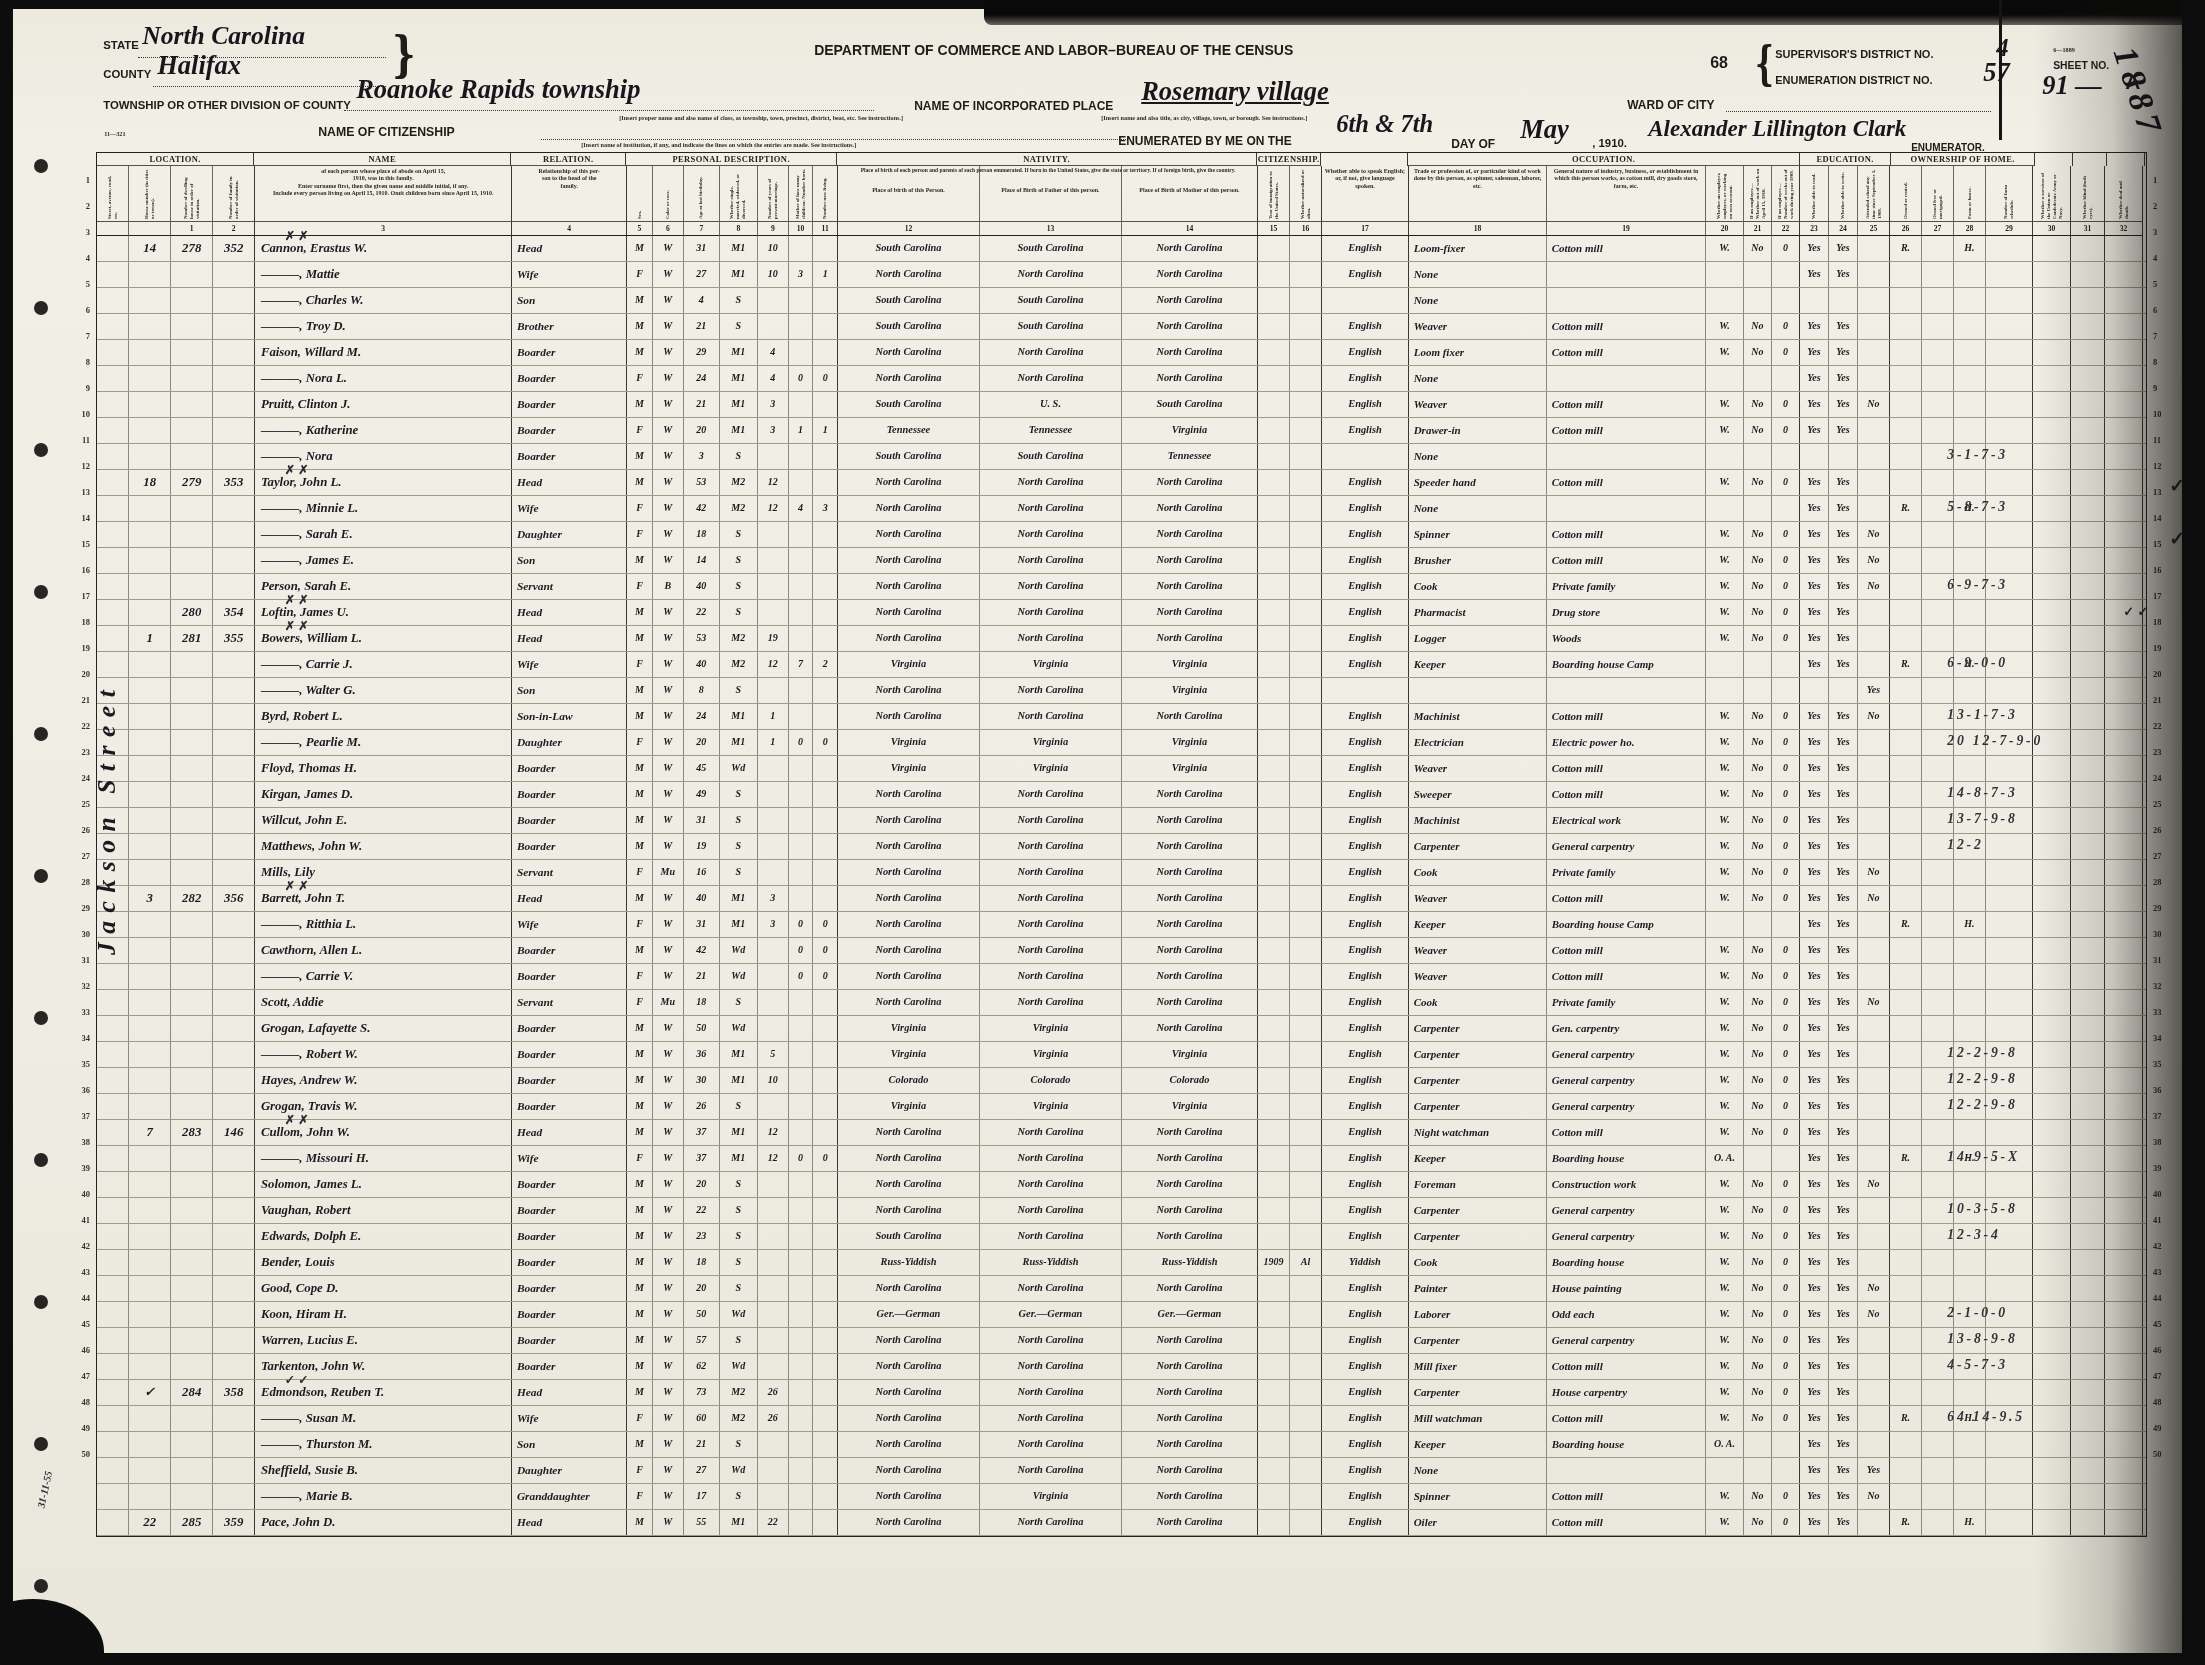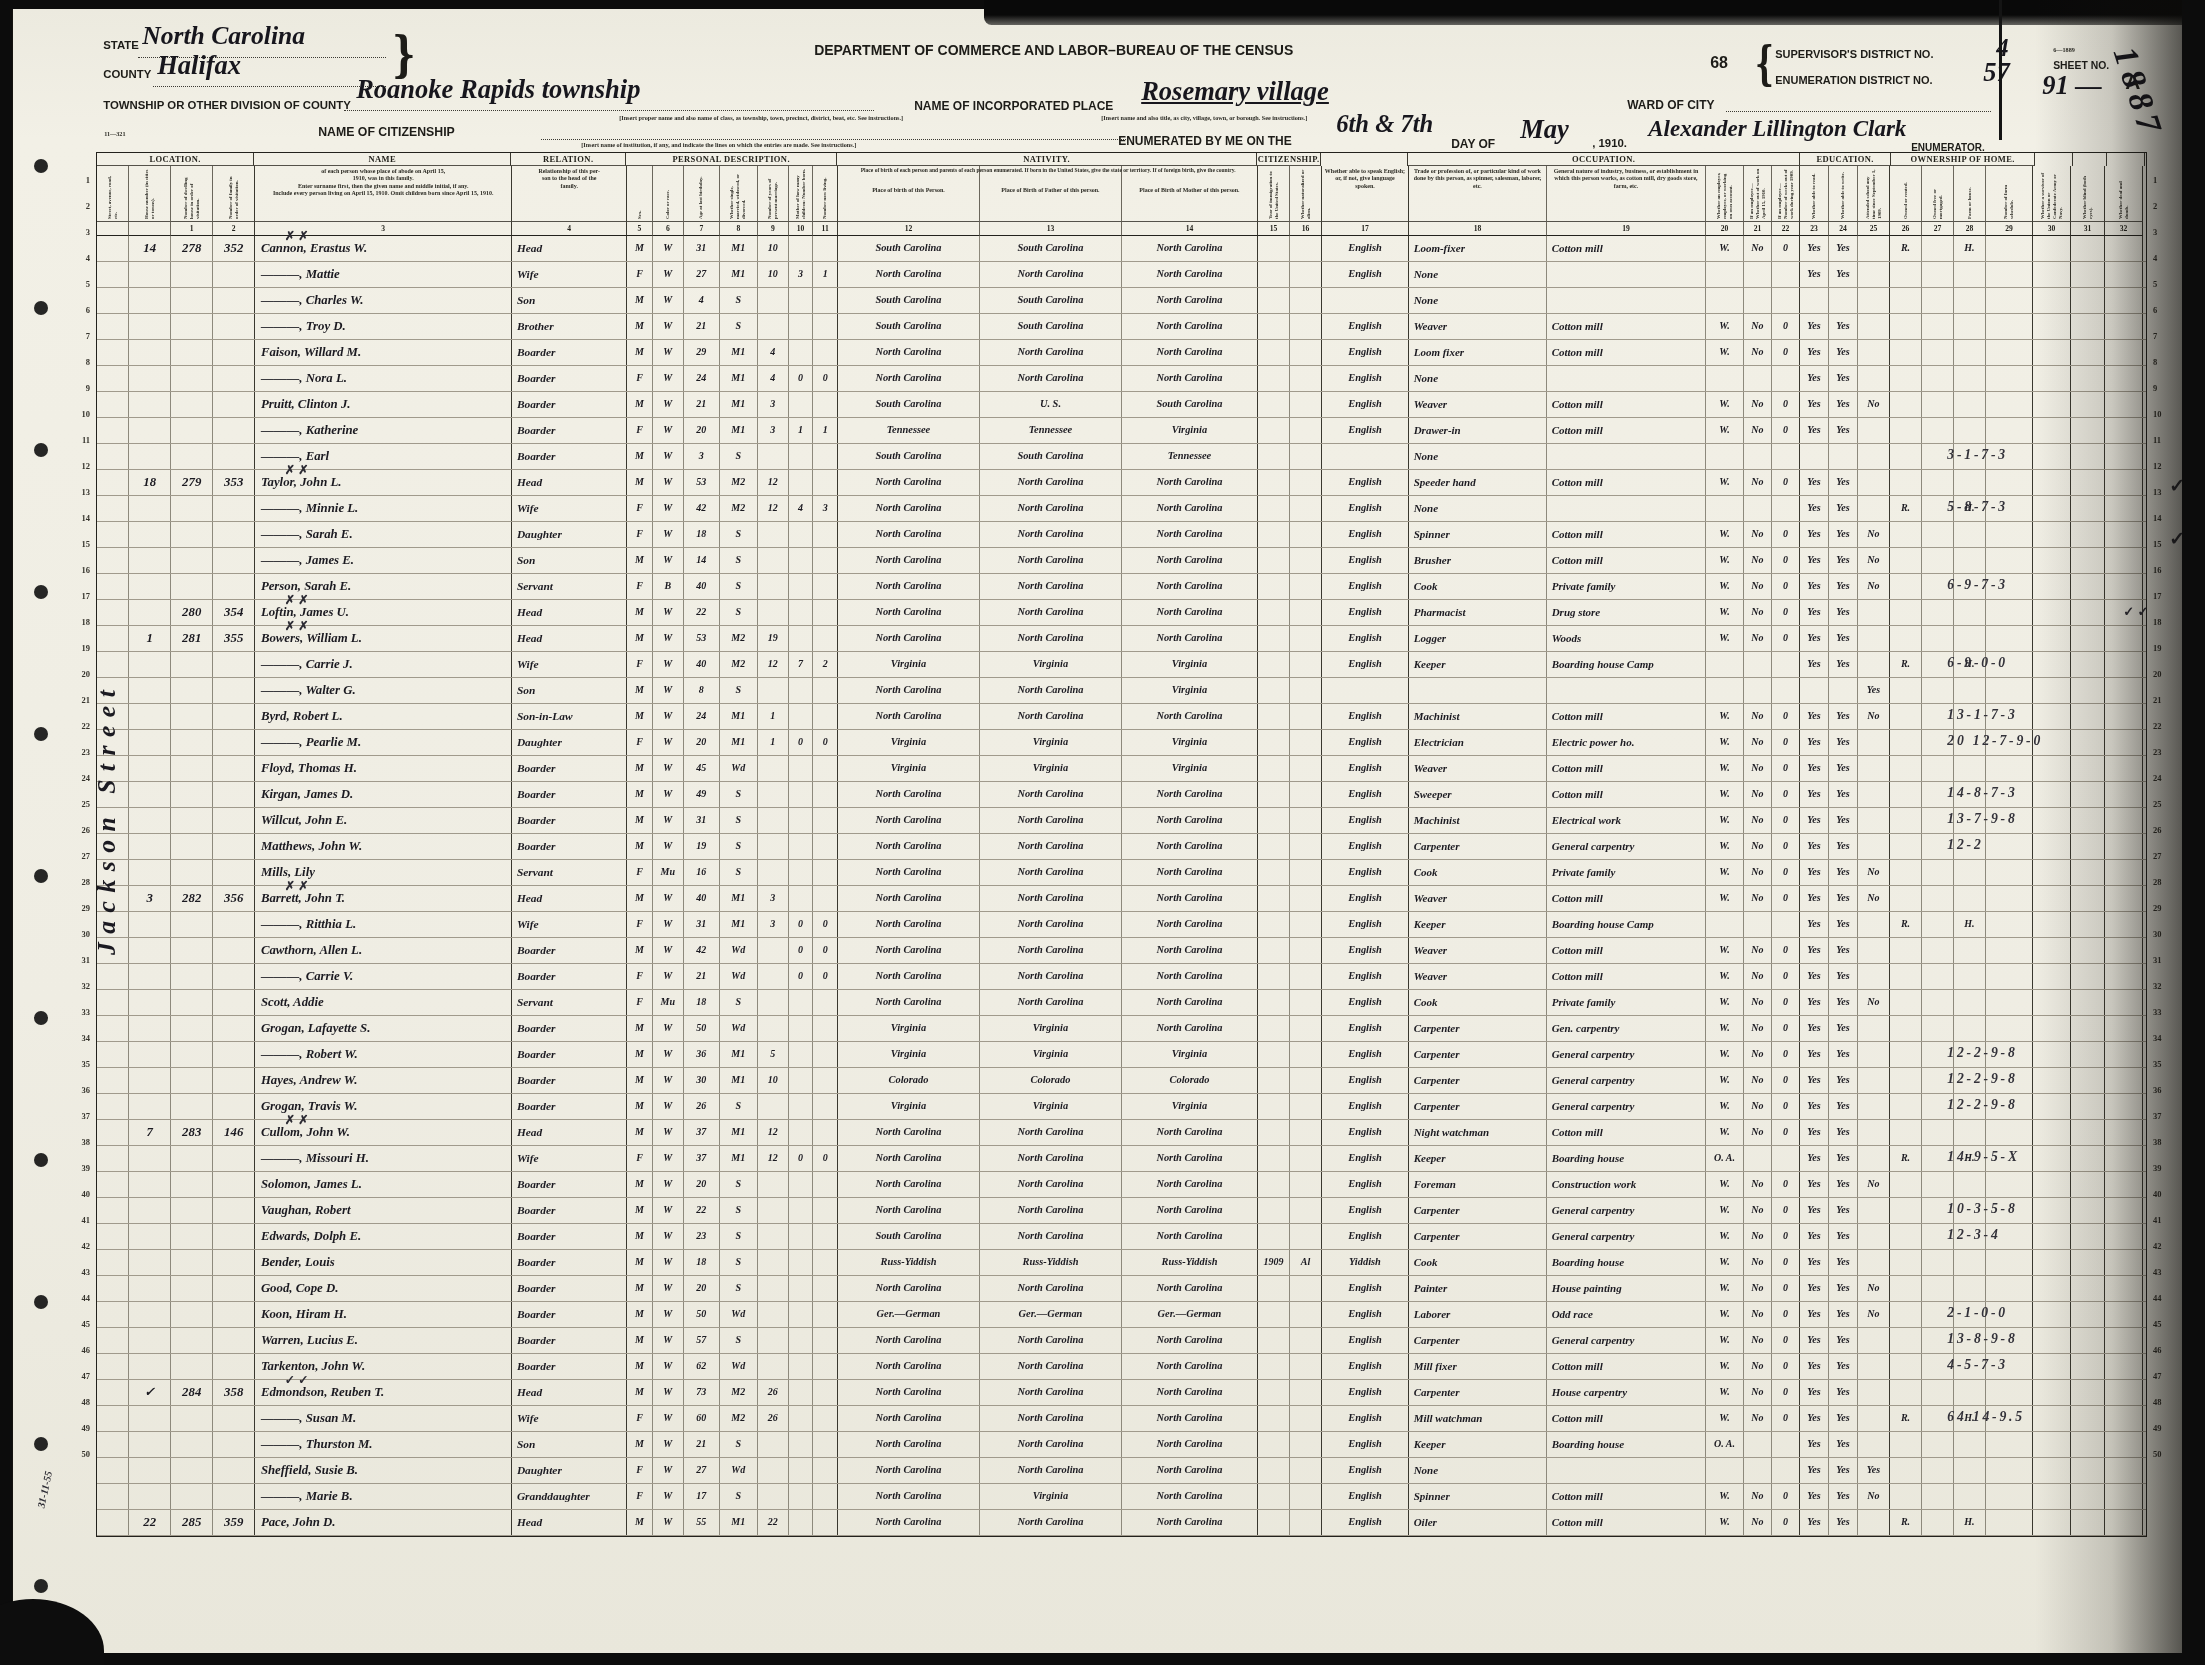--- a/index.html
+++ b/index.html
@@ -579,21 +579,21 @@
             <div class="dcell k-sch hv" style="width: 47px;"></div>
             <div class="dcell k-sv hv" style="width: 38px;"></div>
             <div class="dcell k-bl hv" style="width: 34px;"></div>
             <div class="dcell k-df hv" style="width: 38px;"></div>
           </div>
           <div class="drow">
             <div class="dcell k-st" style="width: 32px;"></div>
             <div class="dcell k-h" style="width: 42px;"></div>
             <div class="dcell k-d" style="width: 42px;"></div>
             <div class="dcell k-f hv" style="width: 42px;"></div>
-            <div class="dcell k-nm hv" style="width: 257px;">———, Earl</div>
+            <div class="dcell k-nm hv" style="width: 257px;">———, Nora</div>
             <div class="dcell k-rl hv" style="width: 115px;">Boarder</div>
             <div class="dcell k-sx" style="width: 25.6px;">M</div>
             <div class="dcell k-cl" style="width: 31px;">W</div>
             <div class="dcell k-ag" style="width: 36px;">3</div>
             <div class="dcell k-ms" style="width: 38px;">S</div>
             <div class="dcell k-ym" style="width: 31px;"></div>
             <div class="dcell k-cb" style="width: 24.6px;"></div>
             <div class="dcell k-cv hv" style="width: 24.6px;"></div>
             <div class="dcell k-pb" style="width: 142px;">South Carolina</div>
             <div class="dcell k-pf" style="width: 142px;">South Carolina</div>
@@ -1803,21 +1803,21 @@
             <div class="dcell k-ym" style="width: 31px;"></div>
             <div class="dcell k-cb" style="width: 24.6px;"></div>
             <div class="dcell k-cv hv" style="width: 24.6px;"></div>
             <div class="dcell k-pb" style="width: 142px;">Ger.—German</div>
             <div class="dcell k-pf" style="width: 142px;">Ger.—German</div>
             <div class="dcell k-pm hv" style="width: 136px;">Ger.—German</div>
             <div class="dcell k-im" style="width: 32px;"></div>
             <div class="dcell k-na hv" style="width: 32px;"></div>
             <div class="dcell k-en hv" style="width: 87px;">English</div>
             <div class="dcell k-tr" style="width: 138px;">Laborer</div>
-            <div class="dcell k-ind" style="width: 159px;">Odd race</div>
+            <div class="dcell k-ind" style="width: 159px;">Odd each</div>
             <div class="dcell k-em" style="width: 38px;">W.</div>
             <div class="dcell k-ow" style="width: 28px;">No</div>
             <div class="dcell k-wk hv" style="width: 28px;">0</div>
             <div class="dcell k-rd" style="width: 29px;">Yes</div>
             <div class="dcell k-wr" style="width: 29px;">Yes</div>
             <div class="dcell k-sc hv" style="width: 32px;">No</div>
             <div class="dcell k-own" style="width: 32px;"></div>
             <div class="dcell k-fr" style="width: 32px;"></div>
             <div class="dcell k-fh" style="width: 32px;"></div>
             <div class="dcell k-sch hv" style="width: 47px;"></div>

